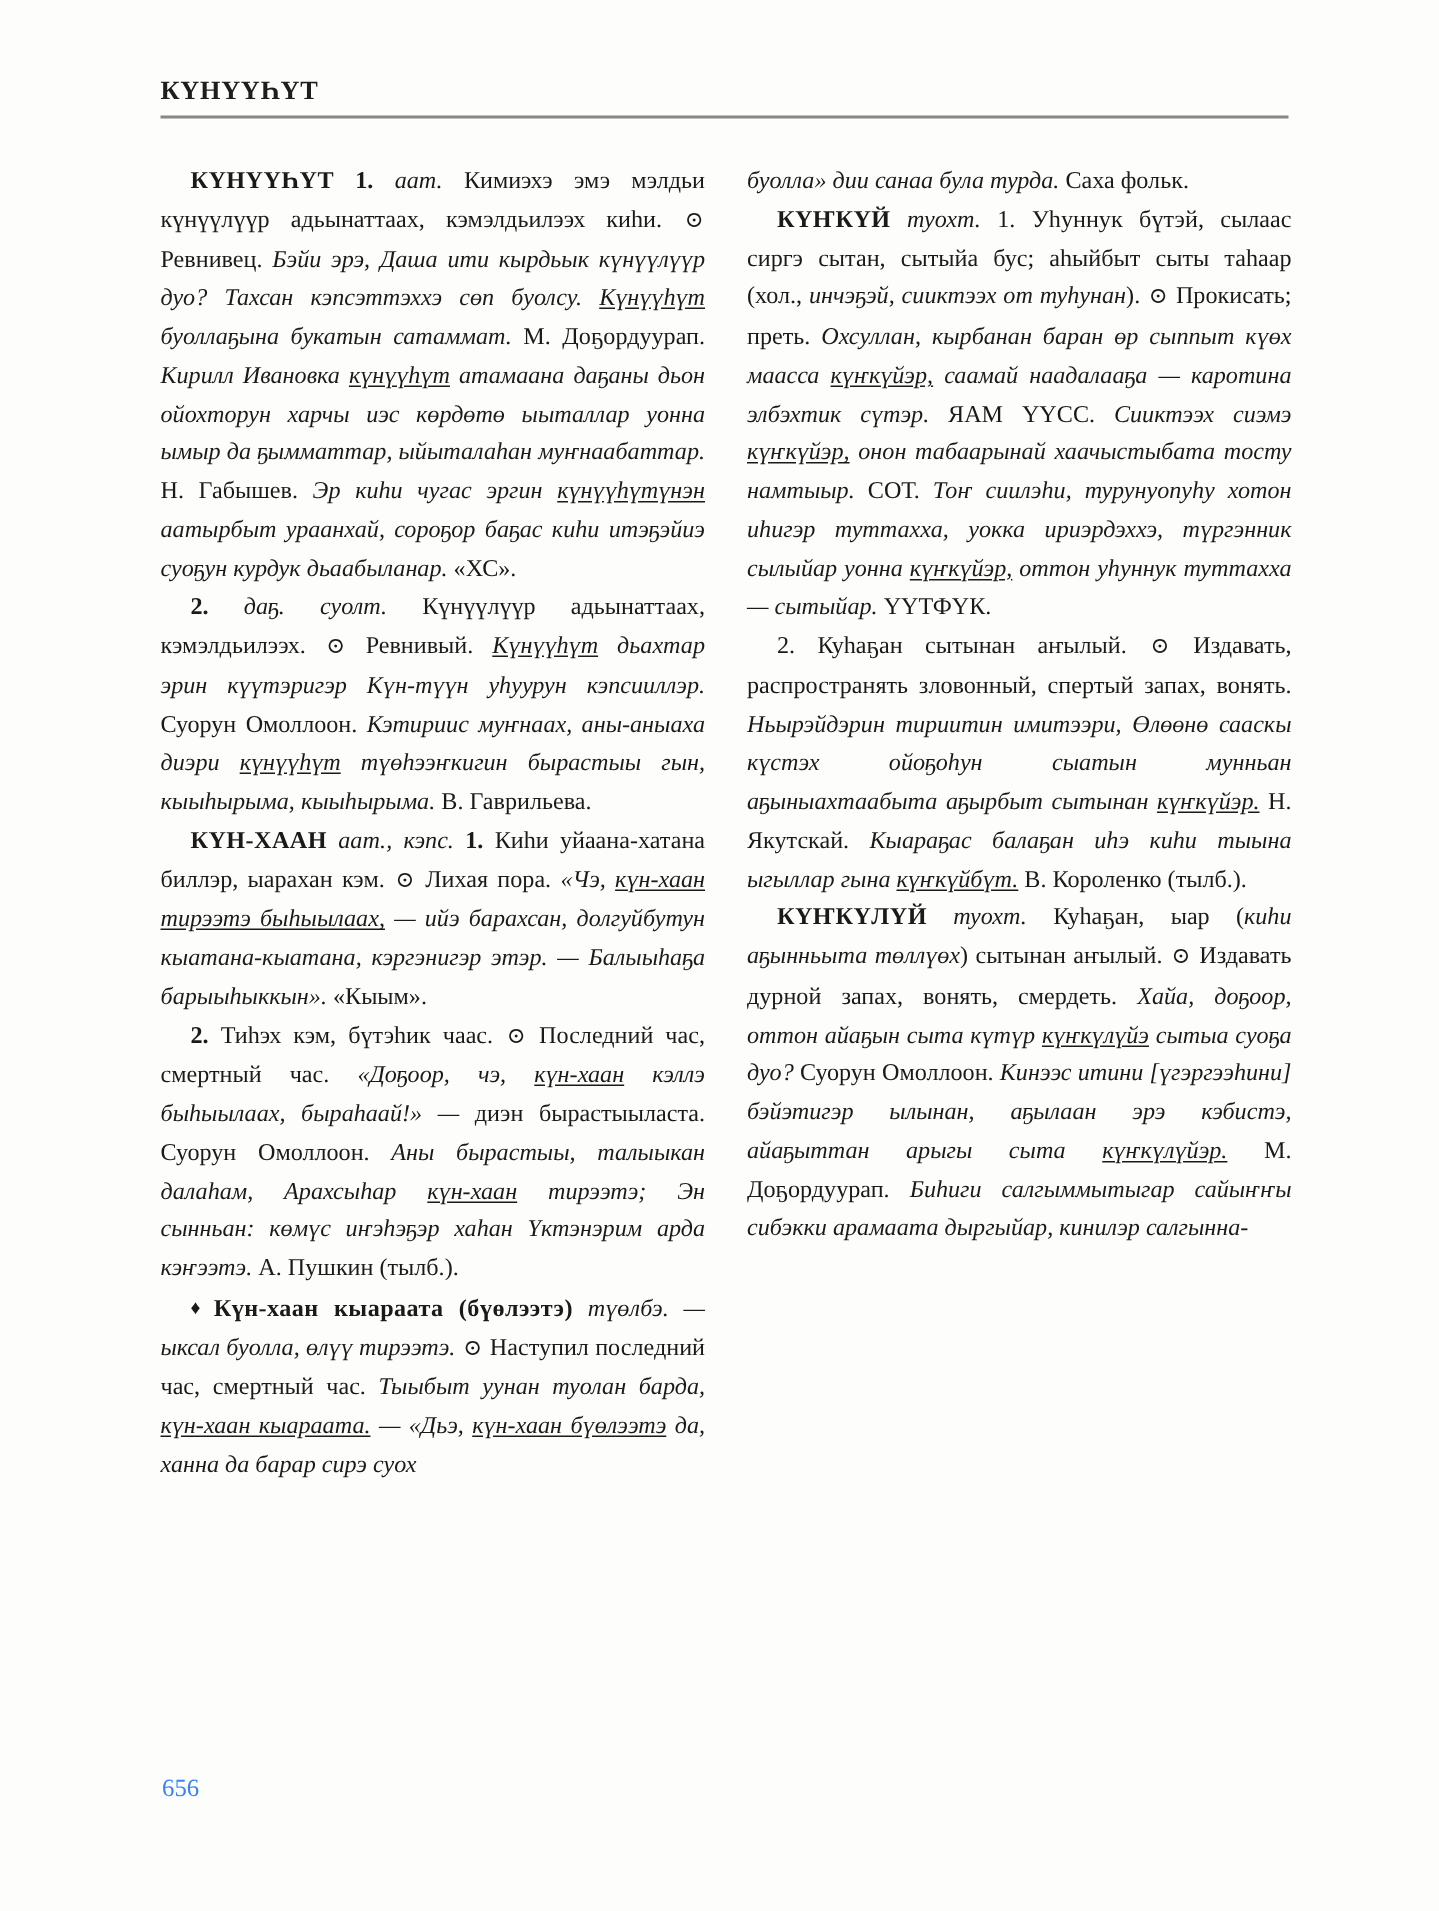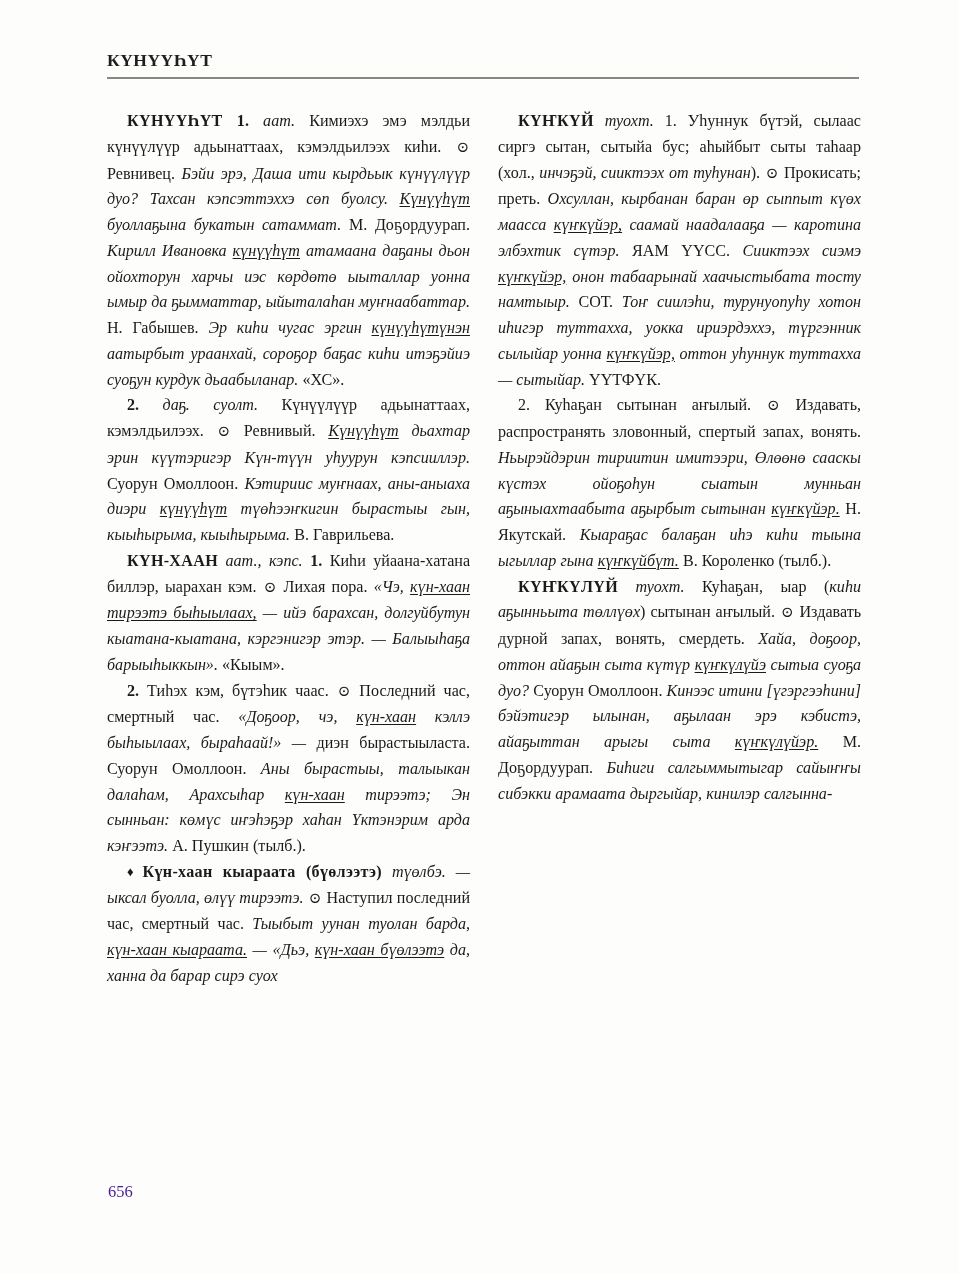--- a/index.html
+++ b/index.html
@@ -115,21 +115,21 @@
     font-weight: normal;
     font-style: normal;
   }
 
   
   .folio {
     position: absolute;
     left: 108px;
     top: 1182px;
     font-size: 16.5px;
-    color: #4c1d95;
+    color: #3b82f6;
   }
 </style>
 </head>
 <body>
 
 <div class="page">
 
   <div class="runhead">
     <div class="runhead-title">КҮНҮҮҺҮТ</div>
     <div class="runhead-rule"></div>
@@ -146,20 +146,21 @@
       <p class="para indent"><span class="hw">КҮН-ХААН</span> <span class="gram">аат., кэпс.</span> <span class="num">1.</span> <span>Киһи уйаана-хатана биллэр, ыарахан кэм.</span> <span class="marker">⊙</span> <span class="ru">Лихая пора.</span> <span class="ill">«Чэ,</span> <span class="kwi">күн-хаан тирээтэ быһыылаах,</span> <span class="ill">— ийэ барахсан, долгуйбутун кыатана-кыатана, кэргэнигэр этэр. — Балыыһаҕа барыыһыккын».</span> <span class="src">«Кыым».</span></p>
 
       <p class="para indent"><span class="num">2.</span> <span>Тиһэх кэм, бүтэһик чаас.</span> <span class="marker">⊙</span> <span class="ru">Последний час, смертный час.</span> <span class="ill">«Доҕоор, чэ,</span> <span class="kwi">күн-хаан</span> <span class="ill">кэллэ быһыылаах, быраһаай!» —</span> <span class="src">диэн бырастыыласта.</span> <span class="src">Суорун Омоллоон.</span> <span class="ill">Аны бырастыы, талыыкан далаһам, Арахсыһар</span> <span class="kwi">күн-хаан</span> <span class="ill">тирээтэ; Эн сынньан: көмүс иҥэһэҕэр хаһан Үктэнэрим арда кэҥээтэ.</span> <span class="src">А. Пушкин (тылб.).</span></p>
 
       <p class="para indent"><span class="diamond">♦</span><span class="hw">Күн-хаан кыараата (бүөлээтэ)</span> <span class="ill">түөлбэ. — ыксал буолла, өлүү тирээтэ.</span> <span class="marker">⊙</span> <span class="ru">Наступил последний час, смертный час.</span> <span class="ill">Тыыбыт уунан туолан барда,</span> <span class="kwi">күн-хаан кыараата.</span> <span class="ill">— «Дьэ,</span> <span class="kwi">күн-хаан бүөлээтэ</span> <span class="ill">да, ханна да барар сирэ суох</span></p>
 
     </div>
 
     <div class="col">
 
+      <p class="para noindent"><span class="ill">буолла» дии санаа була турда.</span> <span class="src">Саха фольк.</span></p>
 
       <p class="para indent"><span class="hw">КҮҤКҮЙ</span> <span class="gram">туохт.</span> <span class="num numlight">1.</span> <span>Уһуннук бүтэй, сылаас сиргэ сытан, сытыйа бус; аһыйбыт сыты таһаар (</span><span class="ru">хол.,</span> <span class="ill">инчэҕэй, сииктээх от туһунан</span><span>).</span> <span class="marker">⊙</span> <span class="ru">Прокисать; преть.</span> <span class="ill">Охсуллан, кырбанан баран өр сыппыт күөх маасса</span> <span class="kwi">күҥкүйэр,</span> <span class="ill">саамай наадалааҕа — каротина элбэхтик сүтэр.</span> <span class="src">ЯАМ ҮҮСС.</span> <span class="ill">Сииктээх сиэмэ</span> <span class="kwi">күҥкүйэр,</span> <span class="ill">онон табаарынай хаачыстыбата тосту намтыыр.</span> <span class="src">СОТ.</span> <span class="ill">Тоҥ сиилэһи, турунуопуһу хотон иһигэр туттахха, уокка ириэрдэххэ, түргэнник сылыйар уонна</span> <span class="kwi">күҥкүйэр,</span> <span class="ill">оттон уһуннук туттахха — сытыйар.</span> <span class="src">ҮҮТФҮК.</span></p>
 
       <p class="para indent"><span class="num numlight">2.</span> <span>Куһаҕан сытынан аҥылый.</span> <span class="marker">⊙</span> <span class="ru">Издавать, распространять зловонный, спертый запах, вонять.</span> <span class="ill">Ньырэйдэрин тириитин имитээри, Өлөөнө сааскы күстэх ойоҕоһун сыатын мунньан аҕыныахтаабыта аҕырбыт сытынан</span> <span class="kwi">күҥкүйэр.</span> <span class="src">Н. Якутскай.</span> <span class="ill">Кыараҕас балаҕан иһэ киһи тыына ыгыллар гына</span> <span class="kwi">күҥкүйбүт.</span> <span class="src">В. Короленко (тылб.).</span></p>
 
 
       <p class="para indent"><span class="hw">КҮҤКҮЛҮЙ</span> <span class="gram">туохт.</span> <span>Куһаҕан, ыар (</span><span class="ill">киһи аҕынньыта төллүөх</span><span>) сытынан аҥылый.</span> <span class="marker">⊙</span> <span class="ru">Издавать дурной запах, вонять, смердеть.</span> <span class="ill">Хайа, доҕоор, оттон айаҕын сыта күтүр</span> <span class="kwi">күҥкүлүйэ</span> <span class="ill">сытыа суоҕа дуо?</span> <span class="src">Суорун Омоллоон.</span> <span class="ill">Кинээс итини [үгэргээһини] бэйэтигэр ылынан, аҕылаан эрэ кэбистэ, айаҕыттан арыгы сыта</span> <span class="kwi">күҥкүлүйэр.</span> <span class="src">М. Доҕордуурап.</span> <span class="ill">Биһиги салгыммытыгар сайыҥҥы сибэкки арамаата дыргыйар, кинилэр салгынна-</span></p>
 
     </div>
   </div>

